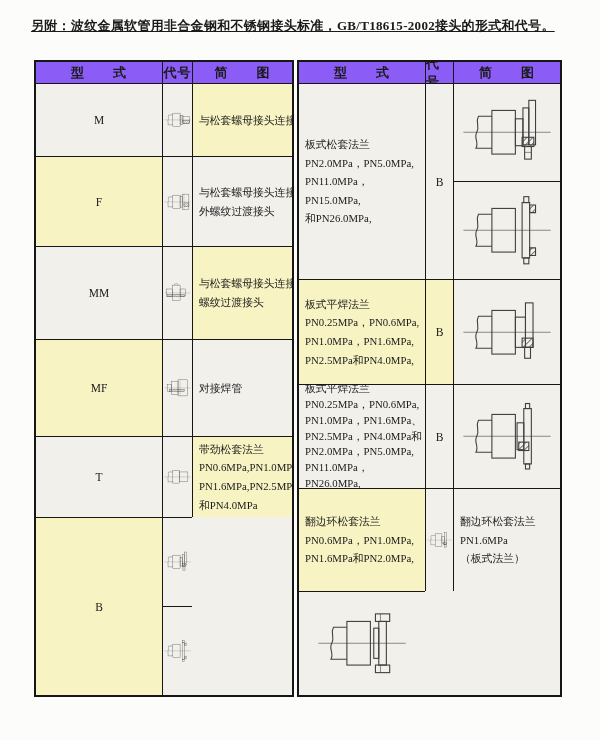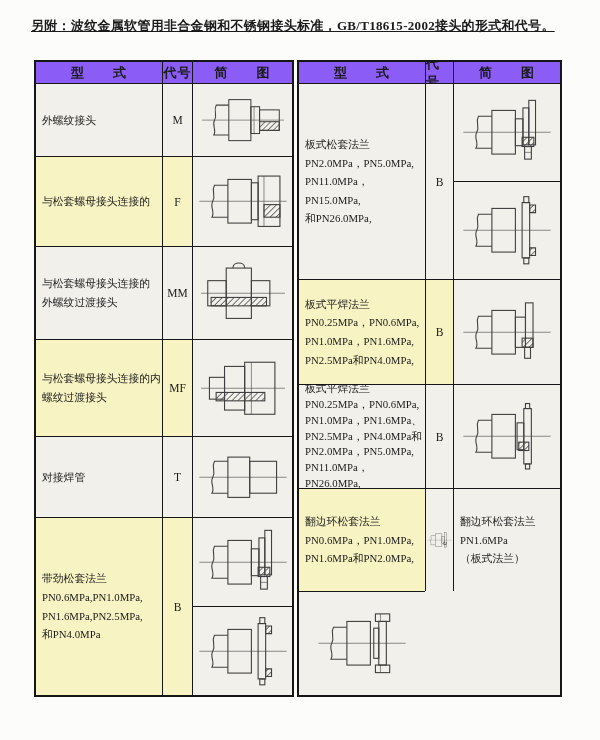--- a/index.html
+++ b/index.html
@@ -63,21 +63,20 @@
 
 <div class="doc-title">另附：波纹金属软管用非合金钢和不锈钢接头标准，GB/T18615-2002接头的形式和代号。</div>
 
 <div class="tables">
 
   <div class="tbl tbl-left">
     <div class="cell hdr">型　　式</div>
     <div class="cell hdr">代号</div>
     <div class="cell hdr">简　　图</div>
 
-    <div class="cell type">外螺纹接头</div>
     <div class="cell code">M</div>
     <div class="cell dcell">
       <svg class="diag" viewBox="0 0 112 84">
         <line class="cl" x1="4" y1="42" x2="108" y2="42"></line>
         <path d="M38 23 H22 C18 30 24 35 20 42 C16 49 23 54 19 61 H38"></path>
         <rect x="38" y="16" width="28" height="52"></rect>
         <rect x="66" y="25" width="11" height="34"></rect>
         <line class="cl" x1="70" y1="25" x2="70" y2="59"></line>
         <rect x="77" y="29" width="25" height="26"></rect>
         <rect class="hx" x="77" y="44" width="25" height="11"></rect>

